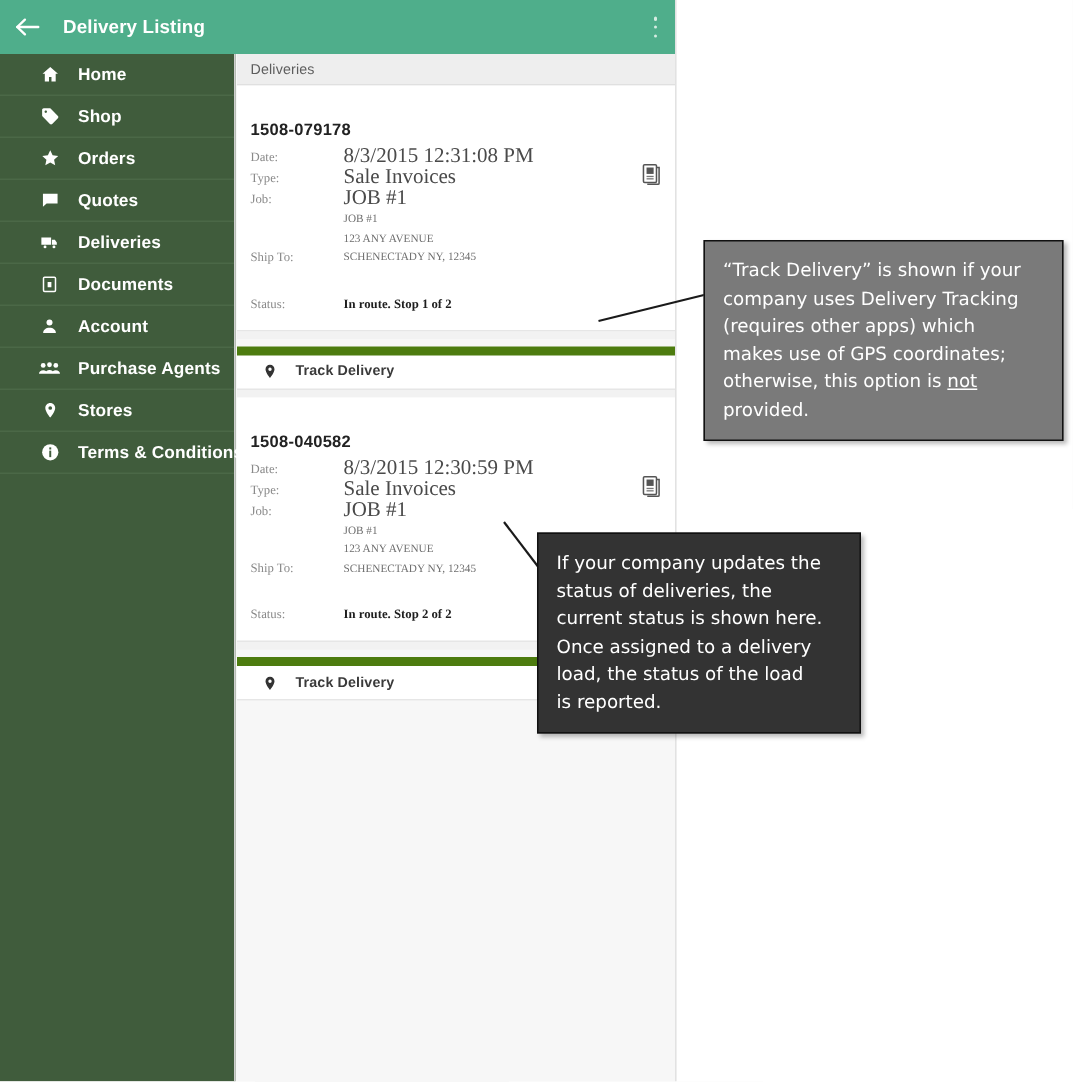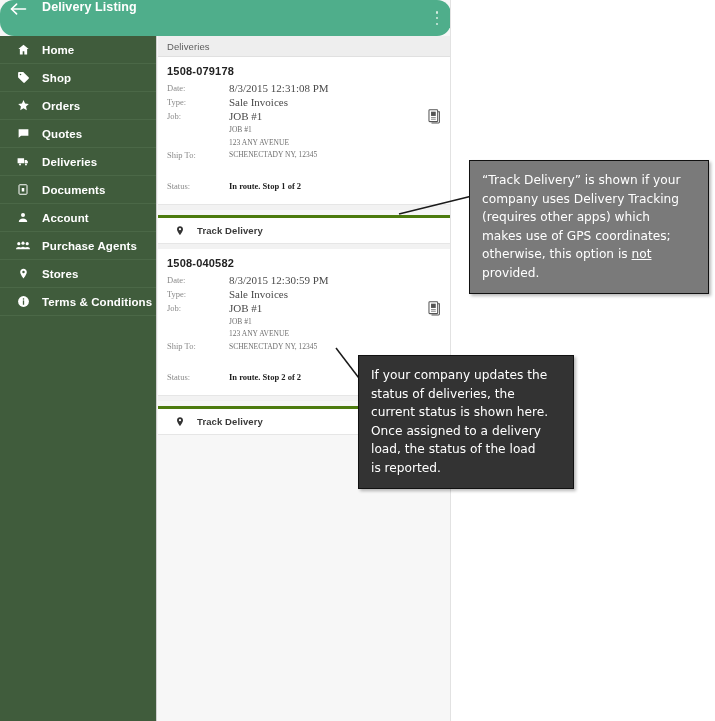--- a/index.html
+++ b/index.html
@@ -18,21 +18,21 @@
     background: #f7f7f7;
     border-right: 1px solid #e2e2e2;
     overflow: hidden;
   }
 
   
   .topbar {
     position: absolute; left: 0; top: 0;
     width: 451px; height: 36px;
     background: #4fae8b;
-    display: flex; align-items: flex-start; border-radius: 14px;
+    display: flex; align-items: center;
   }
   .back-icon {
     width: 18px; height: 18px; margin-left: 9px;
     display: flex; align-items: center; justify-content: center;
     flex: 0 0 auto;
   }
   .topbar-title {
     color: #ffffff; font-size: 12.5px; font-weight: bold;
     margin-left: 15px; letter-spacing: .1px;
   }
@@ -52,21 +52,21 @@
     position: absolute; left: 0; top: 36px;
     width: 157px; height: 685px;
     background: #405c3c;
     border-right: 1px solid #cfcfcf;
   }
   .nav-item {
     position: relative;
     height: 28px;
     display: flex; align-items: center;
     border-bottom: 1px solid #4b6847;
-    padding-left: 16px;
+    padding-left: 26px;
   }
   .nav-icon {
     width: 14px; height: 14px; flex: 0 0 14px;
     display: flex; align-items: center; justify-content: center;
     color: #ffffff;
   }
   .nav-icon svg { display: block; }
   .nav-label {
     color: #ffffff; font-size: 11.5px; font-weight: bold;
     margin-left: 12px; letter-spacing: .1px; white-space: nowrap;
@@ -86,49 +86,49 @@
     padding-left: 9px;
   }
   .section-head span {
     font-size: 9.5px; color: #5d5d5d; letter-spacing: .1px;
   }
 
   .card {
     position: relative;
     background: #ffffff;
     border-bottom: 1px solid #e6e6e6;
-    padding: 8px 9px 10px 9px;
+    padding: 24px 9px 10px 9px;
   }
   .card-title {
     font-size: 11px; font-weight: bold; color: #222222;
     margin-bottom: 5px; letter-spacing: .2px;
   }
   .row { display: flex; align-items: flex-end; margin-bottom: 1px; font-family: Liberation Serif, serif; }
   .row .lbl {
     width: 62px; flex: 0 0 62px;
     font-size: 8.5px; color: #8a8a8a; line-height: 13px;
   }
   .row .val {
-    font-size: 11px; color: #4a4a4a; line-height: 13px;
+    font-size: 14px; color: #4a4a4a; line-height: 13px;
   }
   .row.tall .val { color: #6f6f6f; font-size: 7.5px; line-height: 12.5px; }
   .row.status { margin-top: 18px; }
   .row.status .val { font-weight: bold; color: #1e1e1e; font-size: 8.5px; }
   .addr-line { display: block; }
 
   .doc-icon {
     position: absolute; right: 10px; top: 52px;
     width: 13px; height: 15px;
     color: #555555;
   }
   .doc-icon svg { display: block; }
 
   .track-card {
     background: #ffffff;
-    border-top: 3px solid #4d7c0f;
+    border-top: 6px solid #4d7c0f;
     border-bottom: 1px solid #e6e6e6;
     height: 29px;
     display: flex; align-items: center;
     padding-left: 16px;
     margin-top: 5px;
   }
   .pin-icon {
     width: 11px; height: 13px; flex: 0 0 11px;
     display: flex; align-items: center; justify-content: center;
     color: #333333;

